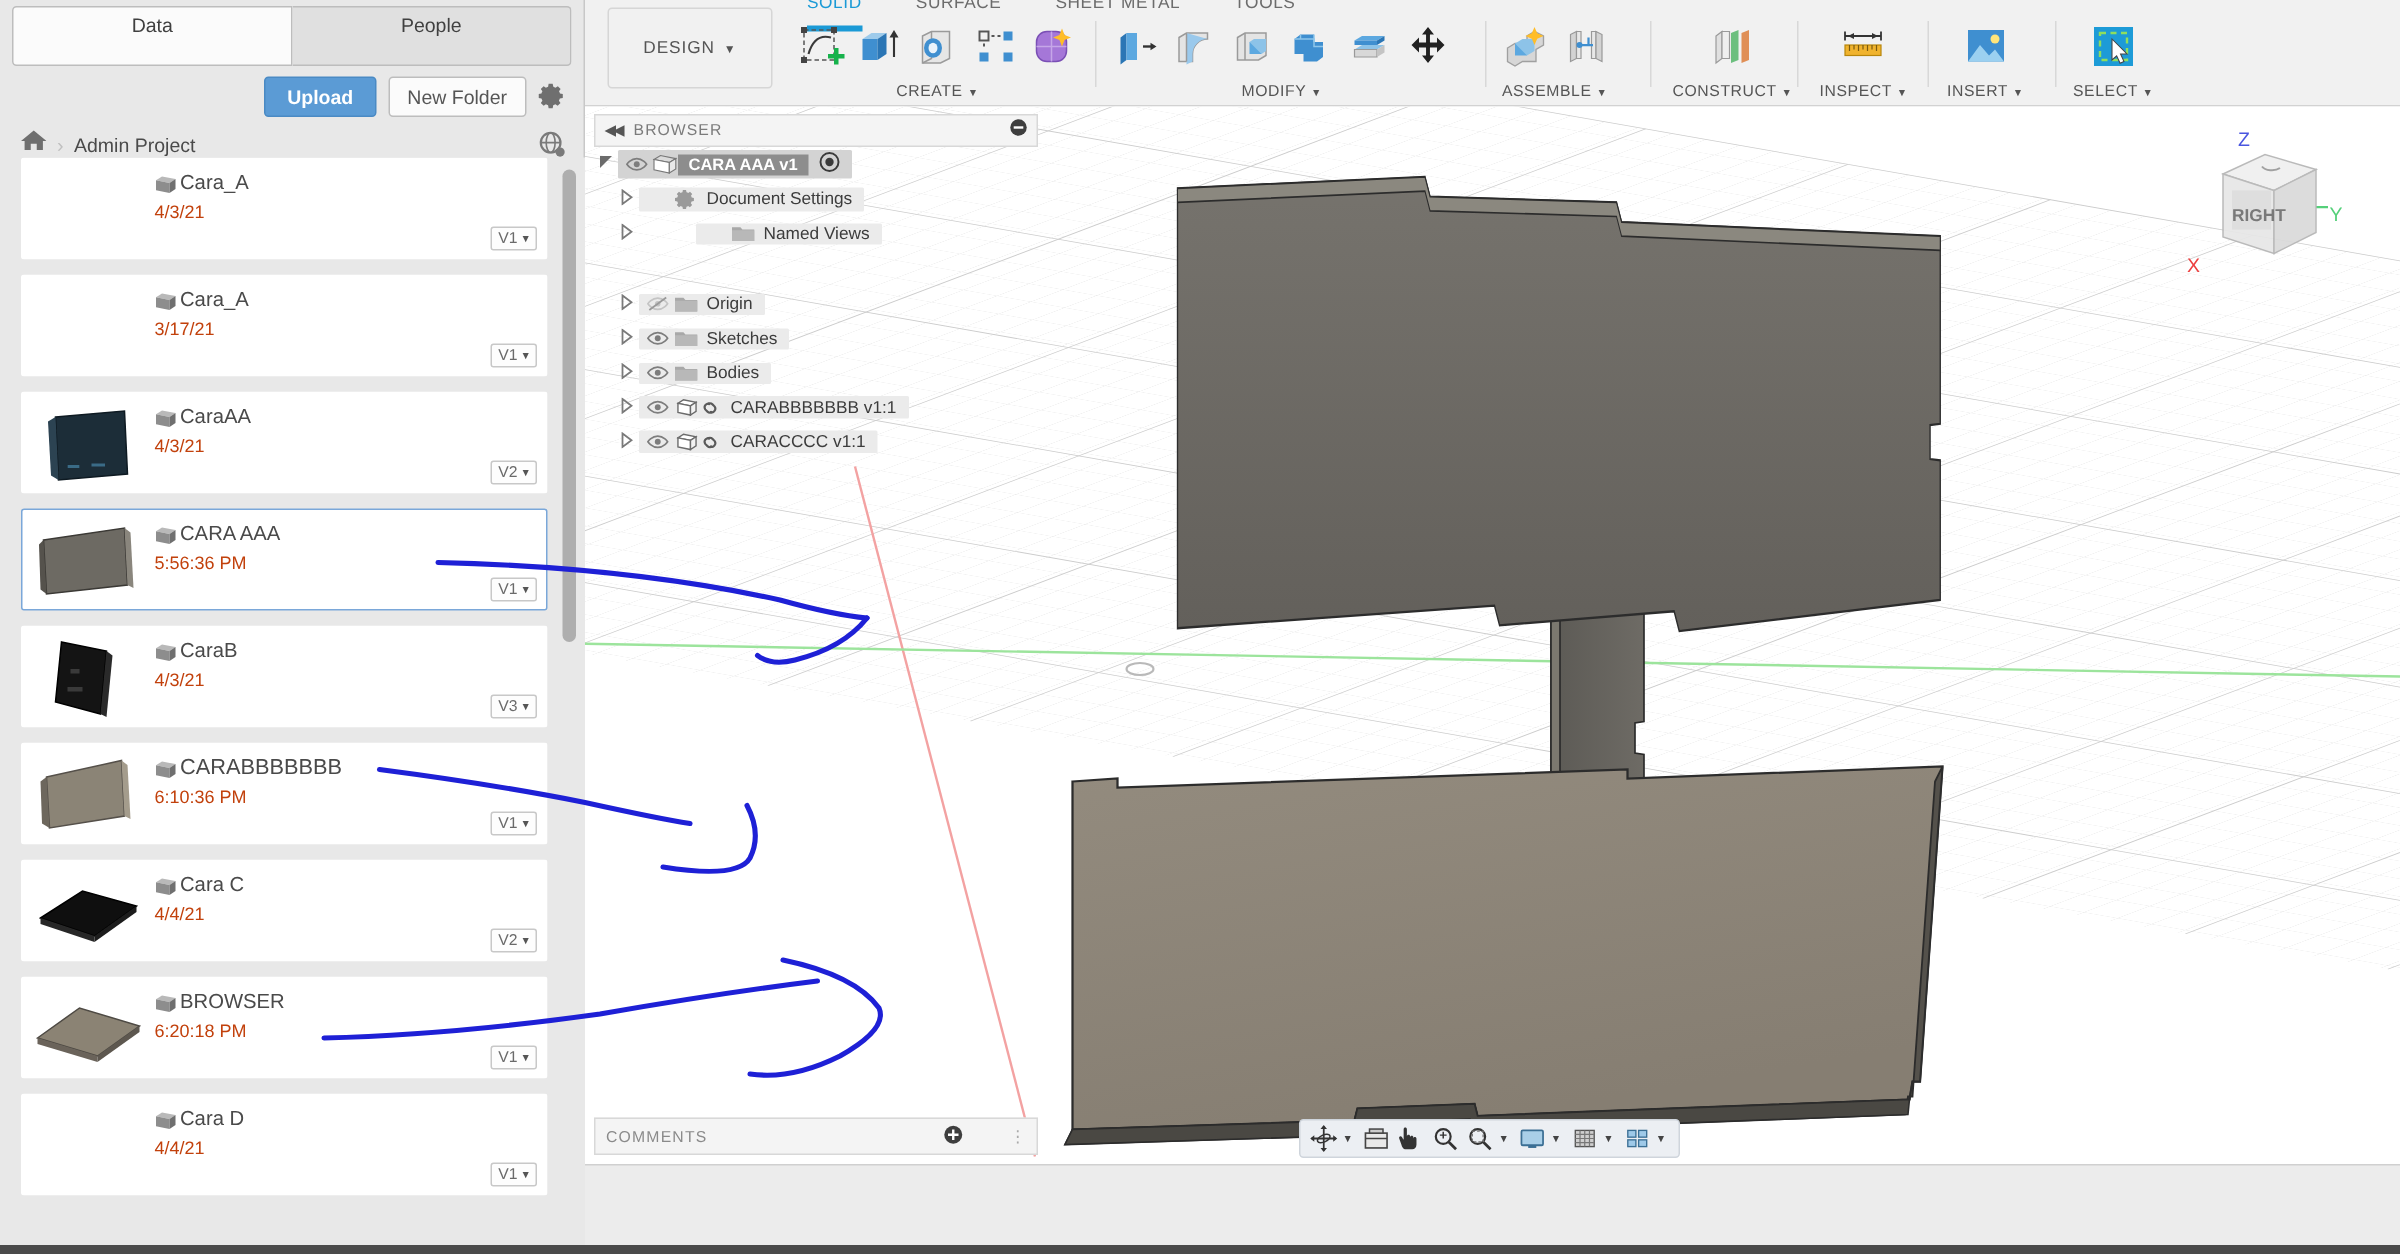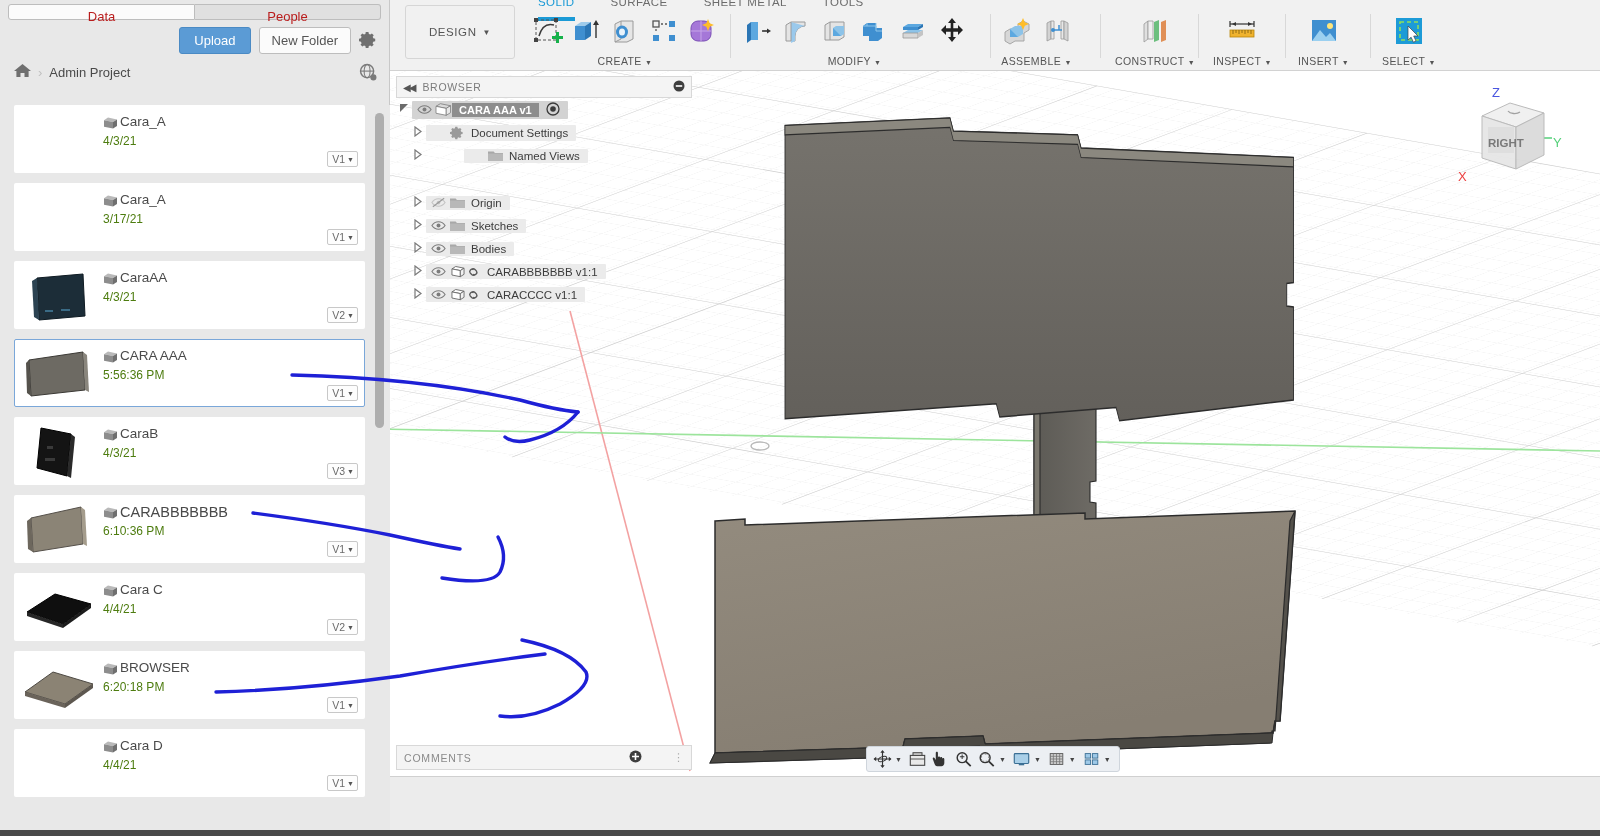--- a/index.html
+++ b/index.html
@@ -11,34 +11,34 @@
   }
   #app { position:relative; width:1600px; height:836px; }
 
   
   #data-panel {
     position:absolute; left:0; top:0; width:390px; height:836px;
     background:#e8e8e8; border-right:1px solid #c8c8c8;
   }
   .tabrow { display:flex; padding:4px 8px 0 8px; }
   .tab {
-    flex:1; height:16px; line-height:24px; text-align:center;
-    font-size:13px; color:#b91c1c; border:1px solid #bdbdbd;
+    flex:1; height:40px; line-height:24px; text-align:center;
+    font-size:13px; color:#404040; border:1px solid #bdbdbd;
     background:#e0e0e0; cursor:pointer;
   }
   .tab:first-child { border-radius:3px 0 0 3px; }
   .tab:last-child { border-radius:0 3px 3px 0; border-left:none;text-align:center; }
   .tab.active { background:#fbfbfb; }
 
   .actionrow {
     display:flex; align-items:center; justify-content:flex-end;
     gap:8px; padding:7px 12px 7px 0; height:40px;
   }
   .btn-upload {
-    background:#5b9bd5; color:#fff; font-size:13px; font-weight:normal;
+    background:#5b9bd5; color:#fff; font-size:13px; font-weight:bold;
     border:1px solid #4a8ac4; border-radius:3px;
     padding:5px 14px; cursor:pointer;
   }
   .btn-newfolder {
     background:#fbfbfb; color:#555; font-size:13px;
     border:1px solid #bdbdbd; border-radius:3px;
     padding:5px 12px; cursor:pointer;
   }
   .gear-sm { width:18px; height:18px; cursor:pointer; }
 
@@ -68,21 +68,21 @@
     background:#ffffff;
   }
   .file-name {
     position:absolute; left:105px; top:8px;
     font-size:13.5px; color:#4a4a4a; white-space:nowrap;
   }
   .file-name.big { font-size:14.5px; }
   .cube-ic { position:absolute; left:88px; top:10px; width:15px; height:14px;}
   .file-date {
     position:absolute; left:88px; top:28px;
-    font-size:12px; color:#4d7c0f;
+    font-size:12px; color:#c2410c;
   }
   .ver-chip {
     position:absolute; right:6px; bottom:5px;
     border:1px solid #c8c8c8; border-radius:2px;
     background:#fdfdfd;
     font-size:10.5px; color:#6a6a6a;
     padding:1px 3px 1px 4px;
     display:flex; align-items:center; gap:2px;
   }
   .ver-chip .car { font-size:7px; color:#555; line-height:1; }

